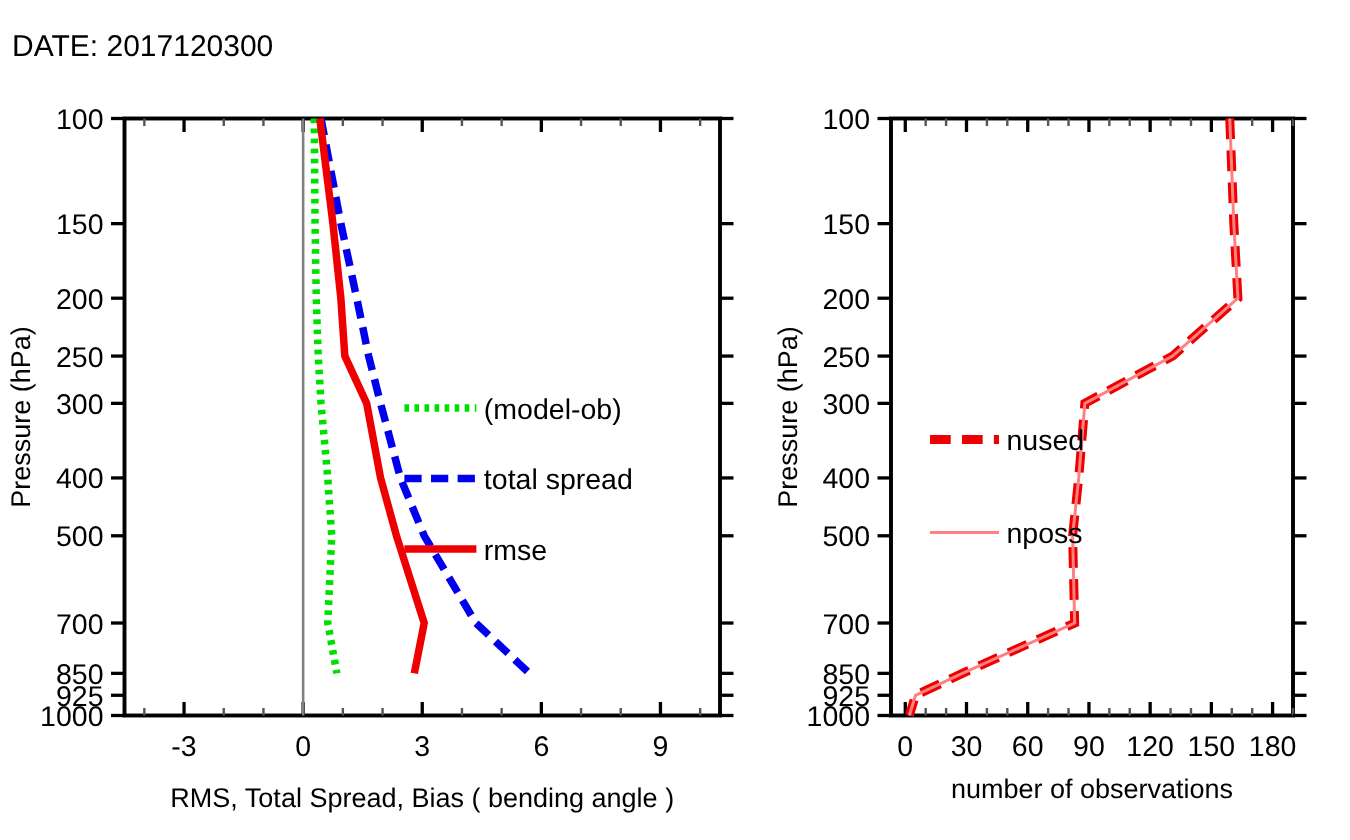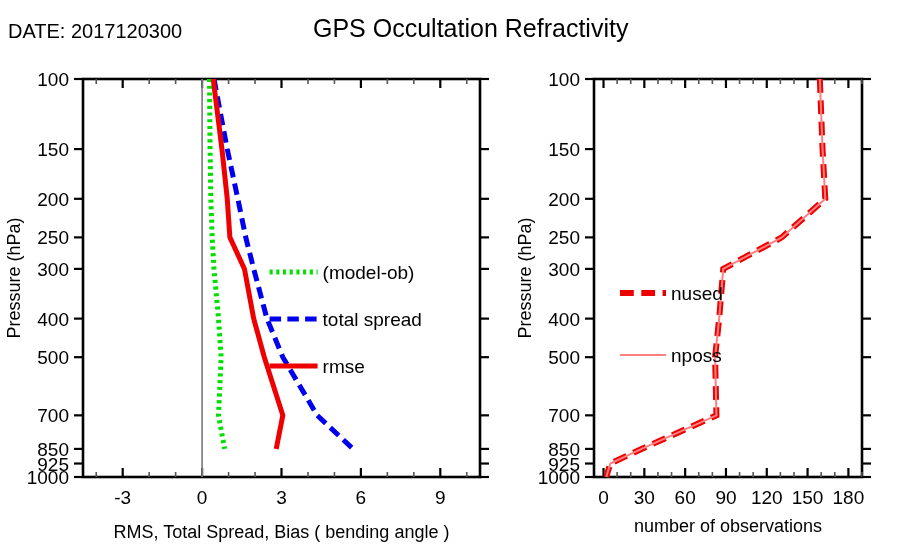--- a/index.html
+++ b/index.html
@@ -22,21 +22,20 @@
   .minortick{stroke:#555;stroke-width:1.6;}
   .zeroline{stroke:#808080;stroke-width:1.7;}
   .curve{fill:none;stroke-linecap:butt;stroke-linejoin:miter;}
 </style>
 </head>
 <body>
 
 <div id="figure">
 
   <div class="hdr" id="date-label">DATE: 2017120300</div>
-  <div class="hdr" id="main-title">GPS Occultation Refractivity</div>
 
   <svg id="plot-svg" width="900" height="560">
       <g>
         <rect x="83" y="79" width="397" height="398" class="frame"></rect>
         <line x1="122.7" y1="477" x2="122.7" y2="468" class="tick"></line>
         <text x="122.7" y="504" text-anchor="middle" class="ticklab">-3</text>
         <line x1="202.1" y1="477" x2="202.1" y2="468" class="tick"></line>
         <text x="202.1" y="504" text-anchor="middle" class="ticklab">0</text>
         <line x1="281.5" y1="477" x2="281.5" y2="468" class="tick"></line>
         <text x="281.5" y="504" text-anchor="middle" class="ticklab">3</text>

